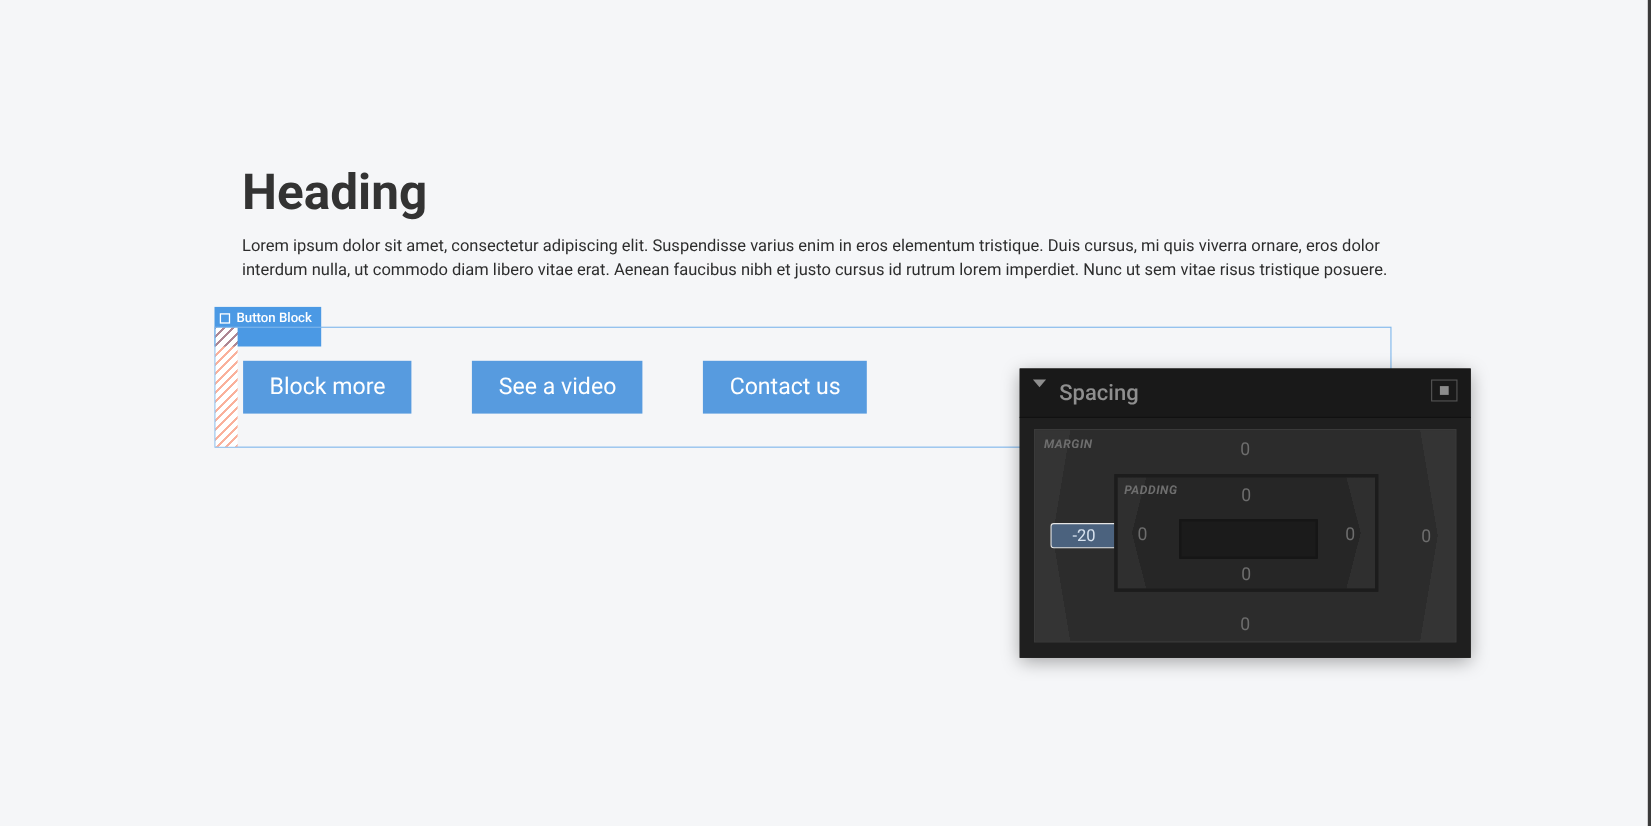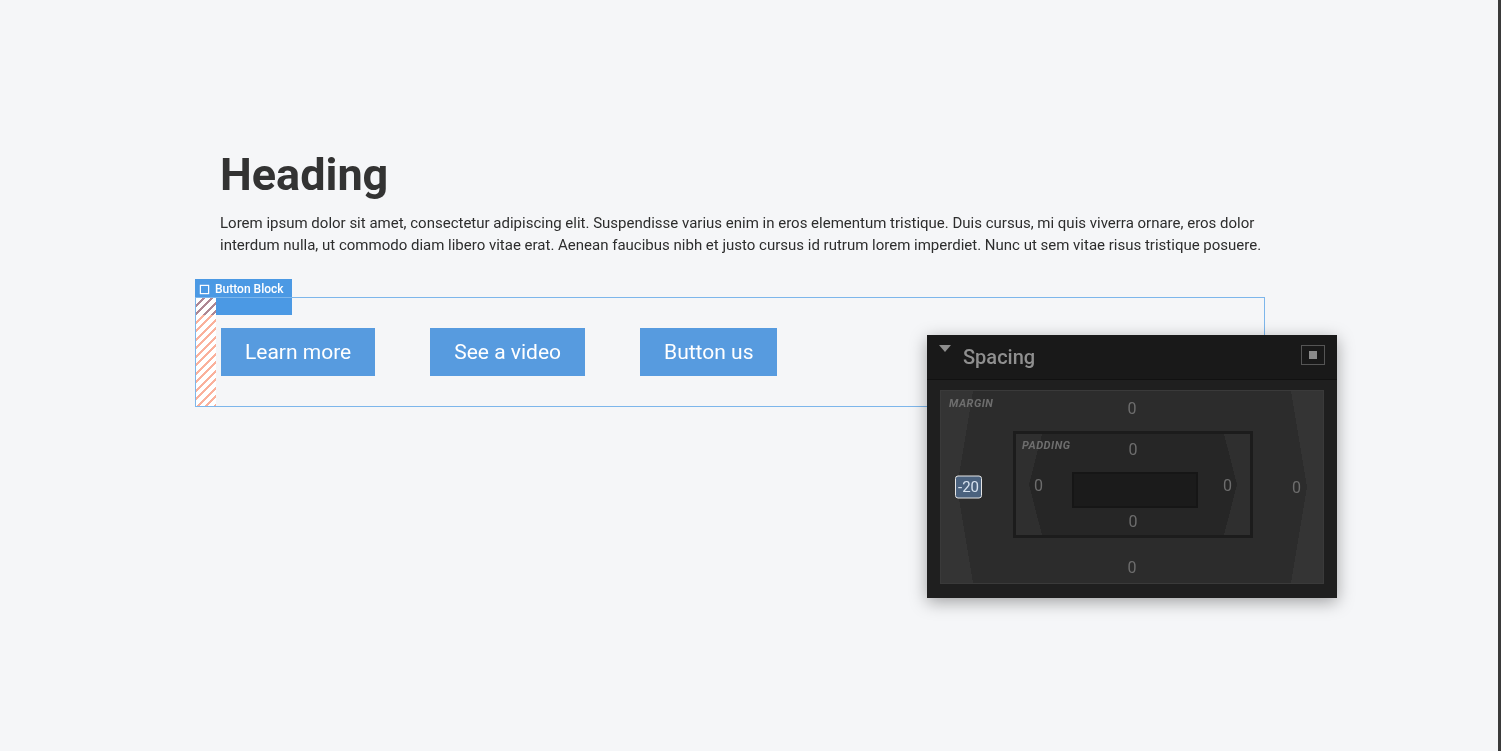--- a/index.html
+++ b/index.html
@@ -240,21 +240,21 @@
   .m-right  { right: 22px; top: 50%; transform: translateY(-50%); }
 
   .m-left-chip {
     position: absolute;
     left: 14px; top: 50%;
     transform: translateY(-50%);
     background: #4b627e;
     color: #d7e2ef;
     border: 1px solid #e5e5e5;
     border-radius: 3px;
-    padding: 3px 2px;
+    padding: 3px 19px;
     font-size: 15px;
     line-height: 1;
     cursor: text;
   }
 
   
   .p-top    { left: 50%; top: 6px; transform: translateX(-50%); }
   .p-bottom { left: 50%; bottom: 4px; transform: translateX(-50%); }
   .p-left   { left: 18px; top: 50%; transform: translateY(-50%); }
   .p-right  { right: 18px; top: 50%; transform: translateY(-50%); }
@@ -275,25 +275,25 @@
     <svg viewBox="0 0 12 12" fill="none" stroke="#fff" stroke-width="1.3">
       <rect x="1.5" y="1.5" width="9" height="9"></rect>
     </svg>
   </span>
   <span>Button Block</span>
 </div>
 
 <div class="selected-block">
   <div class="neg-margin-stripe"></div>
   <div class="button-row">
-    <button class="cta-btn">Learn more</button>
+    <button class="cta-btn">Block more</button>
     <div class="gap"></div>
     <button class="cta-btn">See a video</button>
     <div class="gap"></div>
-    <button class="cta-btn">Button us</button>
+    <button class="cta-btn">Contact us</button>
   </div>
 </div>
 
 <div class="inspector">
   <div class="inspector-header">
     <div class="tri"></div>
     <div class="title">Spacing</div>
     <div class="value-origin"></div>
   </div>
 

